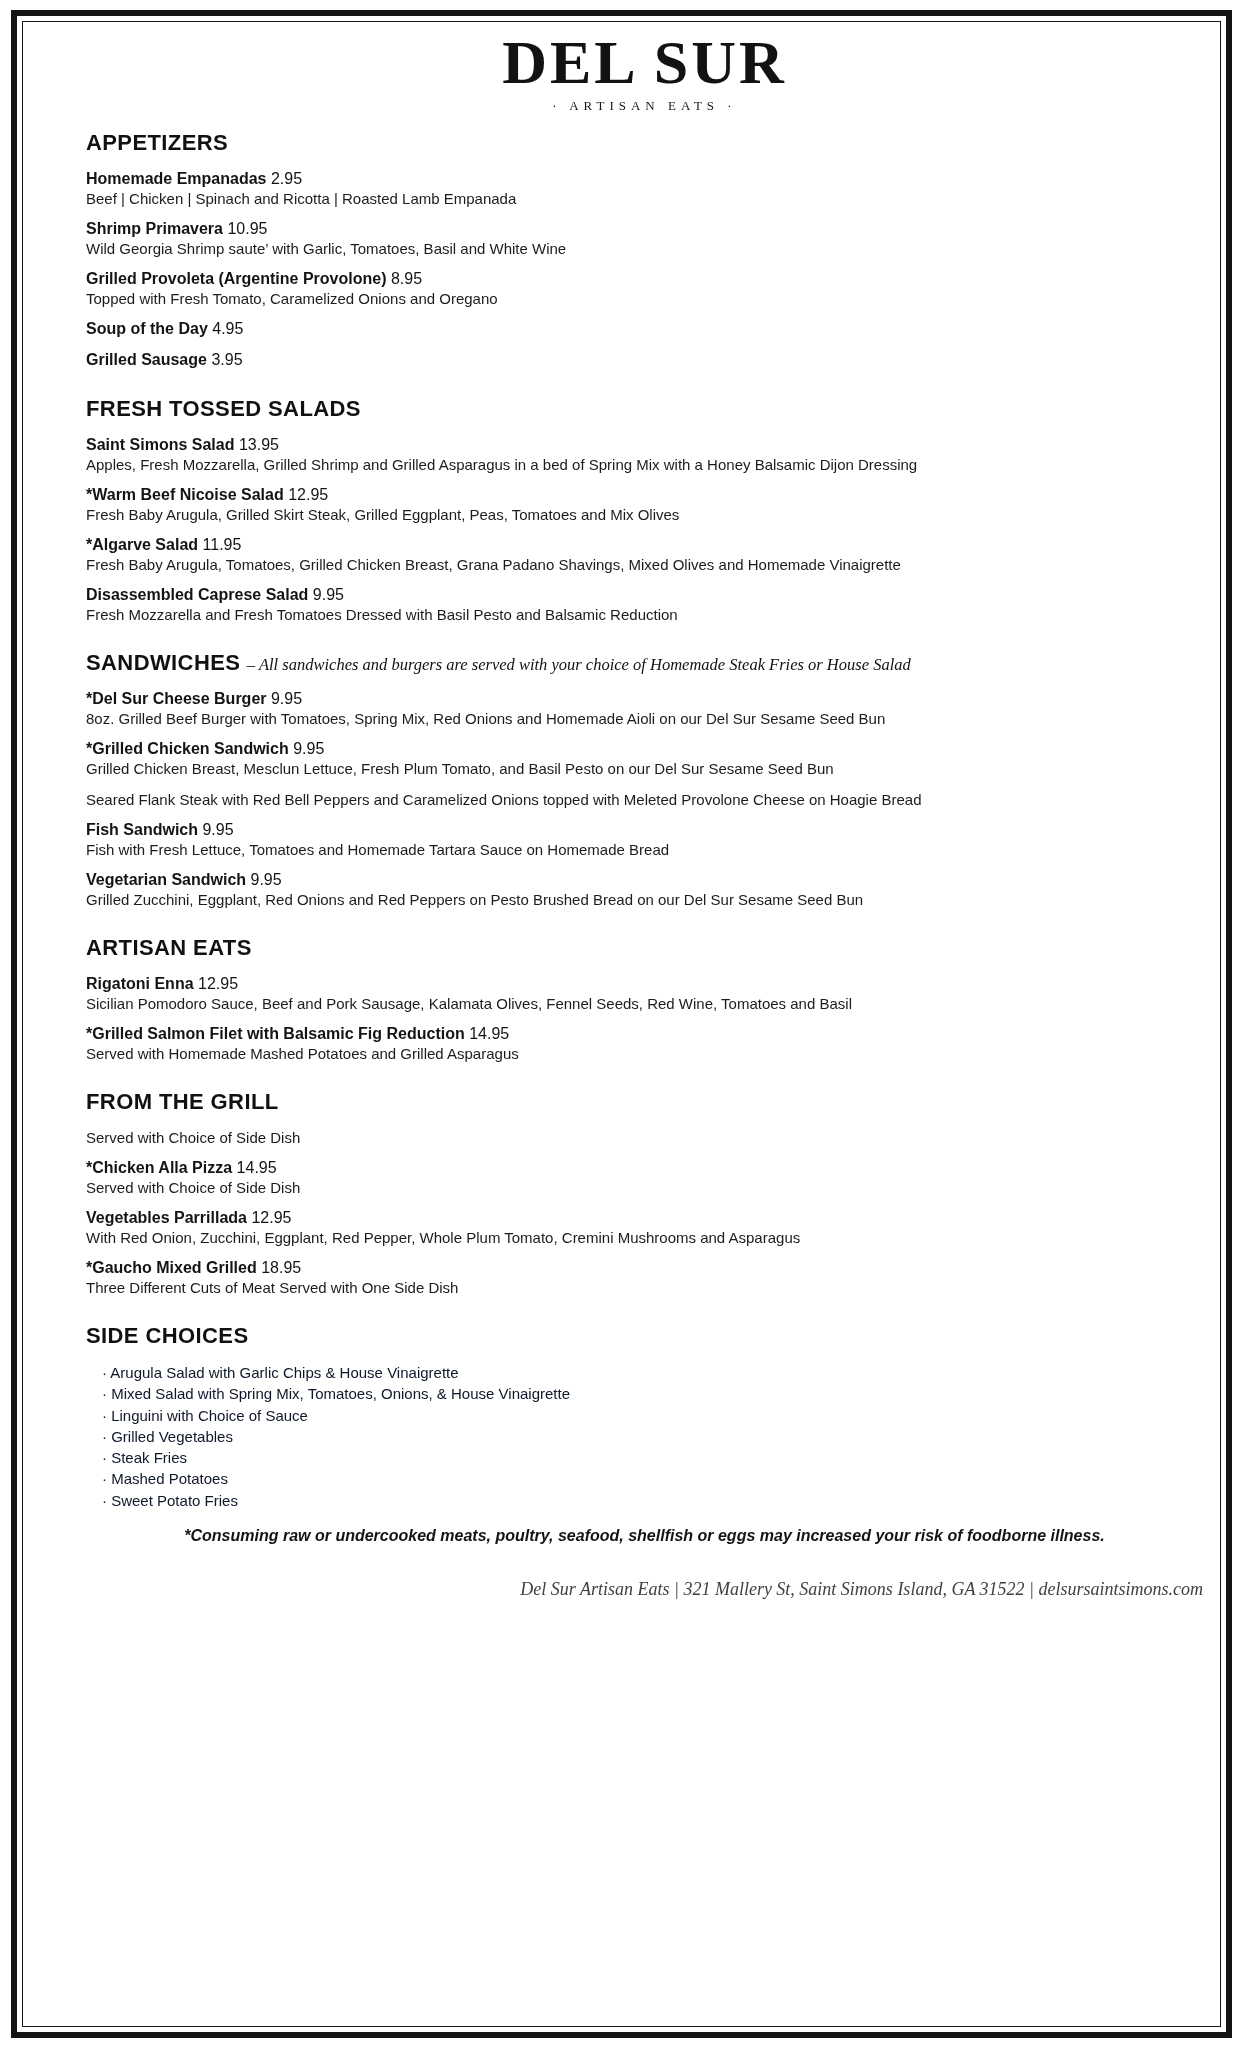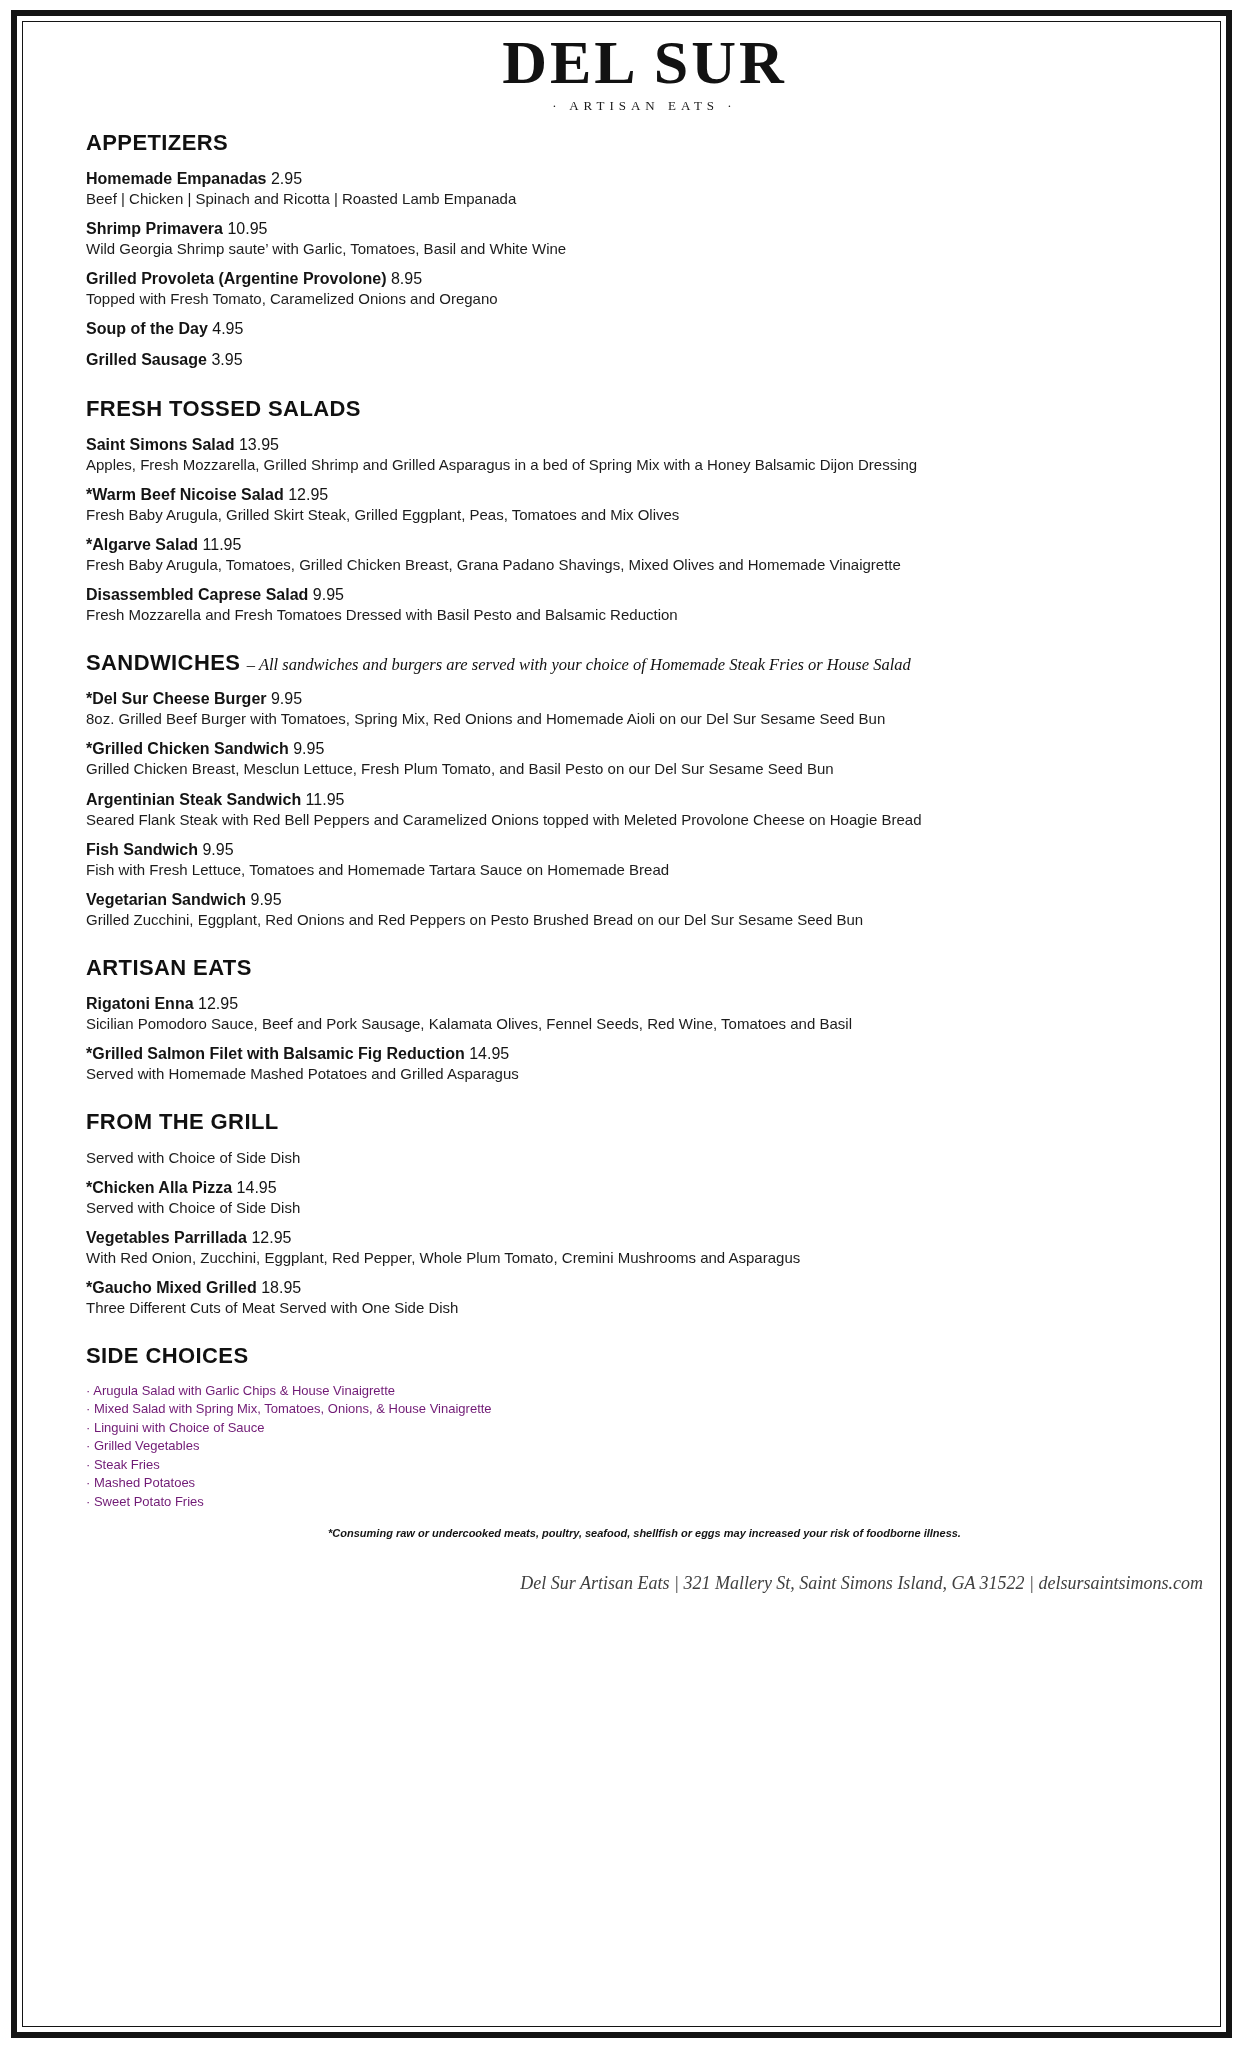--- a/index.html
+++ b/index.html
@@ -62,24 +62,24 @@
     font-style: italic;
     font-weight: 400;
     font-size: 16.5px;
     letter-spacing: 0;
   }
   .menu-item { margin-bottom: 11px; }
   .item-line { font-size: 16px; line-height: 1.25; color: #141414; }
   .item-name { font-weight: 700; }
   .item-price { font-weight: 400; }
   .item-desc { font-size: 15px; line-height: 1.27; color: #1c1c1c; }
-  .side-line { font-size: 13px; line-height: 1.42; color: #701a75; }
+  .side-line { font-size: 15px; line-height: 1.42; color: #0f172a; margin-left: 16px; }
   .disclaimer {
     text-align: center;
-    font-size: 11px;
+    font-size: 16px;
     font-weight: 700;
     font-style: italic;
     margin-top: 16px;
     color: #141414;
   }
   .footer {
     text-align: right;
     font-family: "Liberation Serif", serif;
     font-style: italic;
     font-size: 18px;
@@ -143,21 +143,20 @@
           <h2 class="section-title"><span class="section-title-text">SANDWICHES</span> <span class="section-note">–  All sandwiches and burgers are served with your choice of Homemade Steak Fries or House Salad</span></h2>
           <div class="menu-item">
             <div class="item-line"><span class="item-name">*Del Sur Cheese Burger</span> <span class="item-price">9.95</span></div>
             <div class="item-desc">8oz. Grilled Beef Burger with Tomatoes, Spring Mix, Red Onions and Homemade Aioli on our Del Sur Sesame Seed Bun</div>
           </div>
           <div class="menu-item">
             <div class="item-line"><span class="item-name">*Grilled Chicken Sandwich</span> <span class="item-price">9.95</span></div>
             <div class="item-desc">Grilled Chicken Breast, Mesclun Lettuce, Fresh Plum Tomato, and Basil Pesto on our Del Sur Sesame Seed Bun</div>
           </div>
           <div class="menu-item">
-            <div class="item-line"><span class="item-name">Argentinian Steak Sandwich</span> <span class="item-price">11.95</span></div>
             <div class="item-desc">Seared Flank Steak with Red Bell Peppers and Caramelized Onions topped with Meleted Provolone Cheese on Hoagie Bread</div>
           </div>
           <div class="menu-item">
             <div class="item-line"><span class="item-name">Fish Sandwich</span> <span class="item-price">9.95</span></div>
             <div class="item-desc">Fish with Fresh Lettuce, Tomatoes and Homemade Tartara Sauce on Homemade Bread</div>
           </div>
           <div class="menu-item">
             <div class="item-line"><span class="item-name">Vegetarian Sandwich</span> <span class="item-price">9.95</span></div>
             <div class="item-desc">Grilled Zucchini, Eggplant, Red Onions and Red Peppers on Pesto Brushed Bread on our Del Sur Sesame Seed Bun</div>
           </div>

